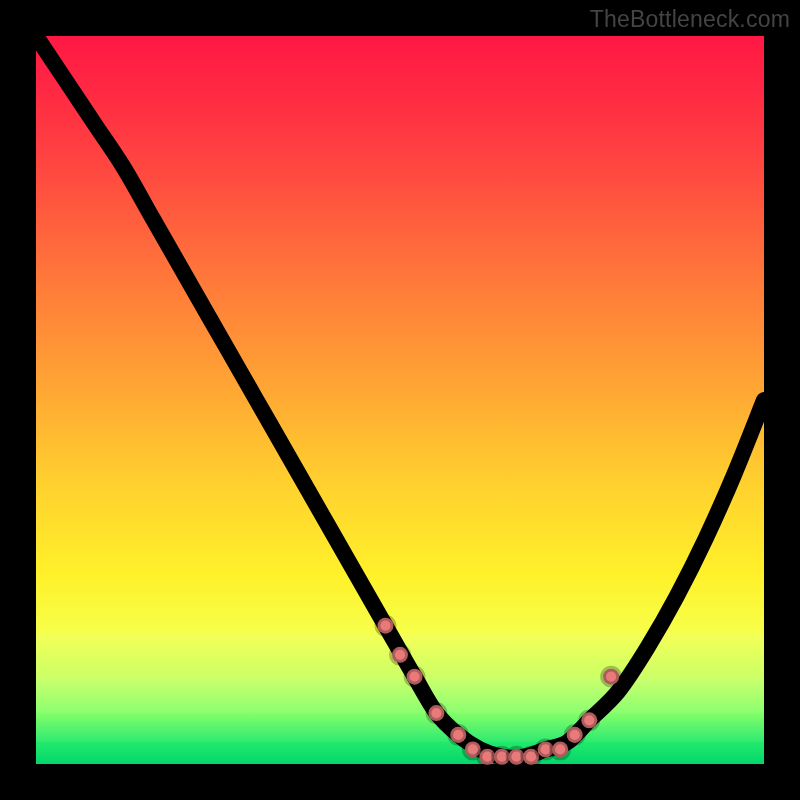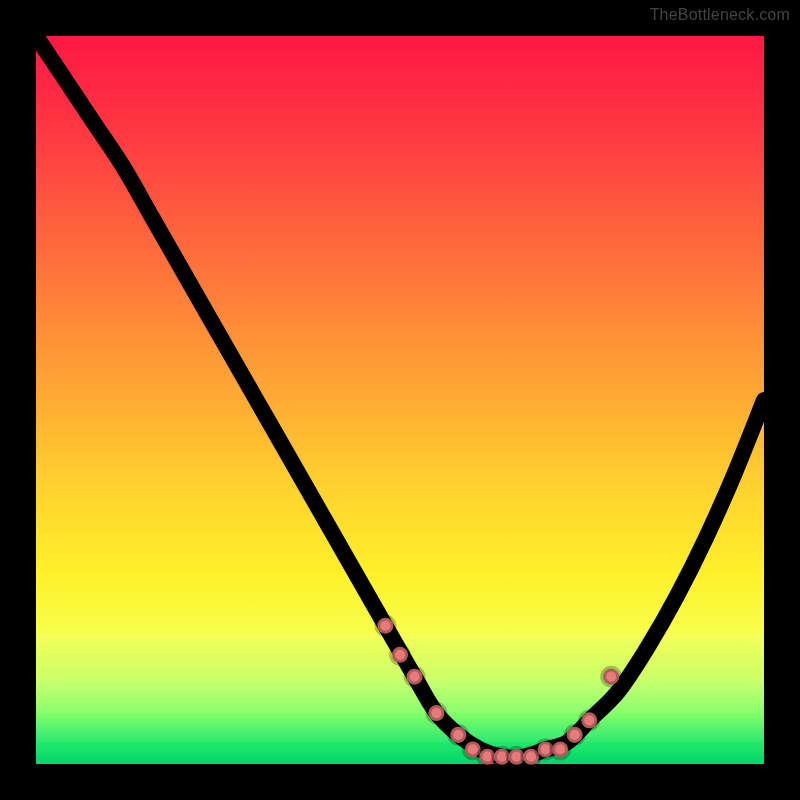--- a/index.html
+++ b/index.html
@@ -15,21 +15,21 @@
     position: relative;
     width: 800px;
     height: 800px;
     background: #000;
   }
   .watermark {
     position: absolute;
     top: 6px;
     right: 10px;
     color: #444;
-    font-size: 16px;
+    font-size: 23px;
     font-weight: 500;
     letter-spacing: 0.2px;
     user-select: none;
   }
   .plot-area {
     position: absolute;
     left: 36px;
     top: 36px;
     width: 728px;
     height: 728px;

